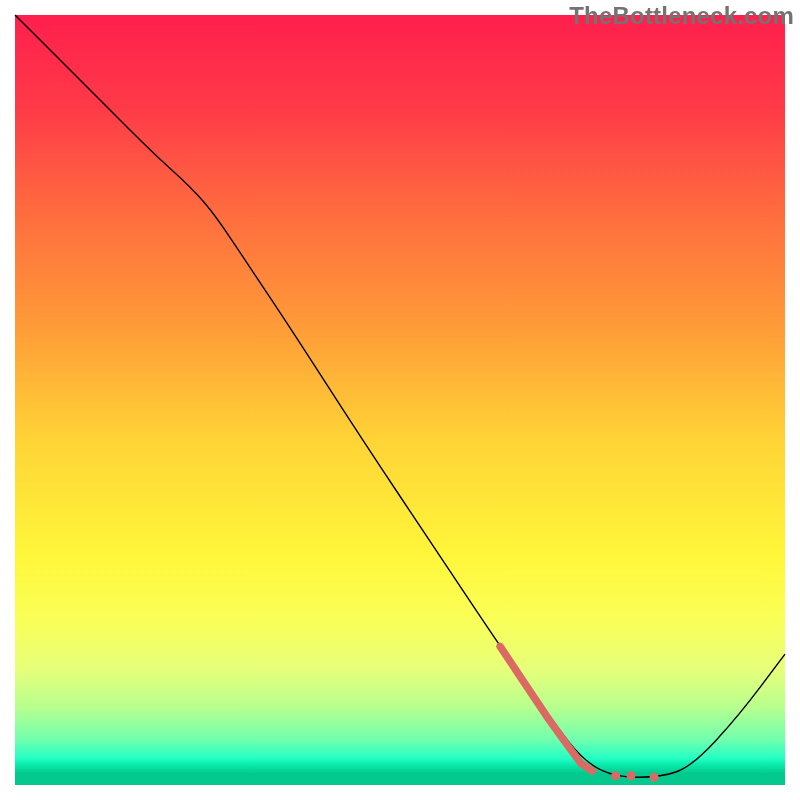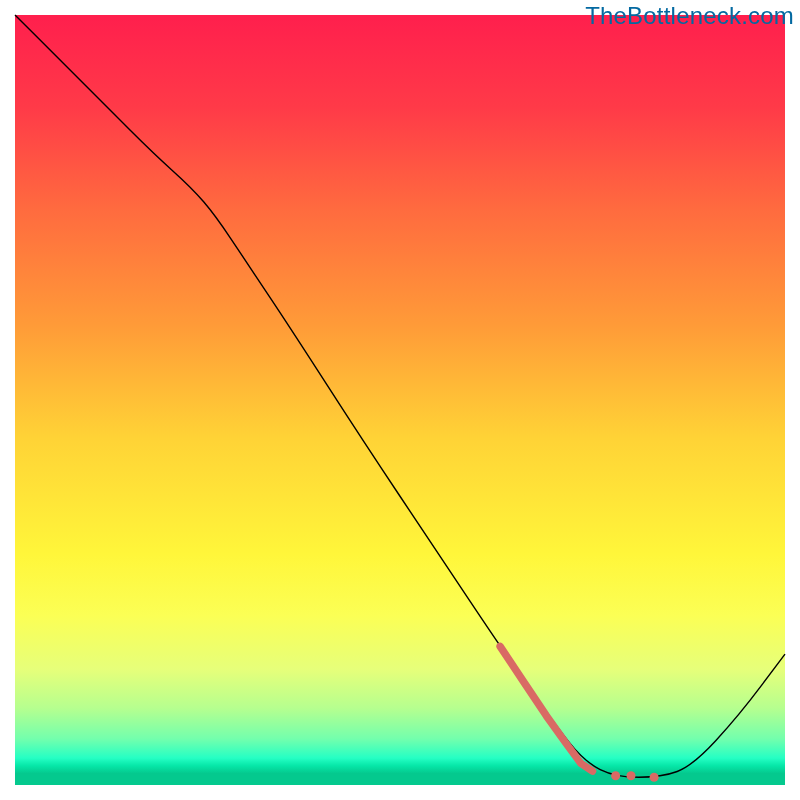--- a/index.html
+++ b/index.html
@@ -17,23 +17,23 @@
     height: 800px;
   }
   svg {
     position: absolute;
     inset: 0;
   }
   .watermark {
     position: absolute;
     top: 2px;
     right: 6px;
-    color: #0369a1;
+    color: #737373;
     font-size: 24px;
-    font-weight: 400;
+    font-weight: 700;
     letter-spacing: 0.2px;
     text-align: center;
   }
 </style>
 </head>
 <body>
 
 <div class="chart-wrap">
   <svg id="chart-svg" viewBox="0 0 800 800" preserveAspectRatio="none">
       <defs>

